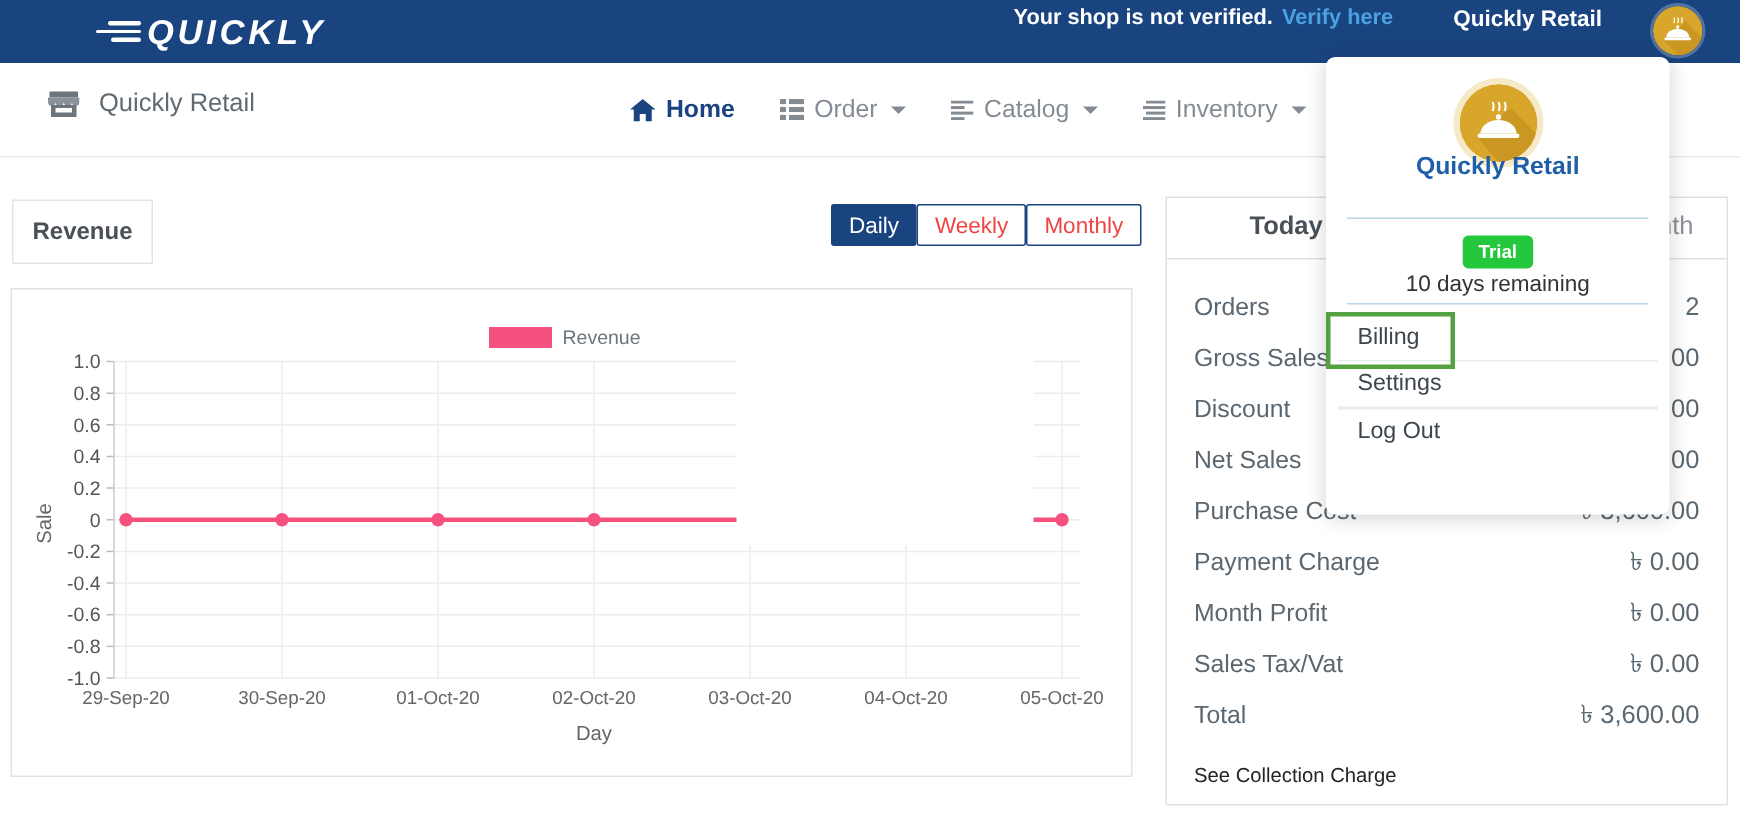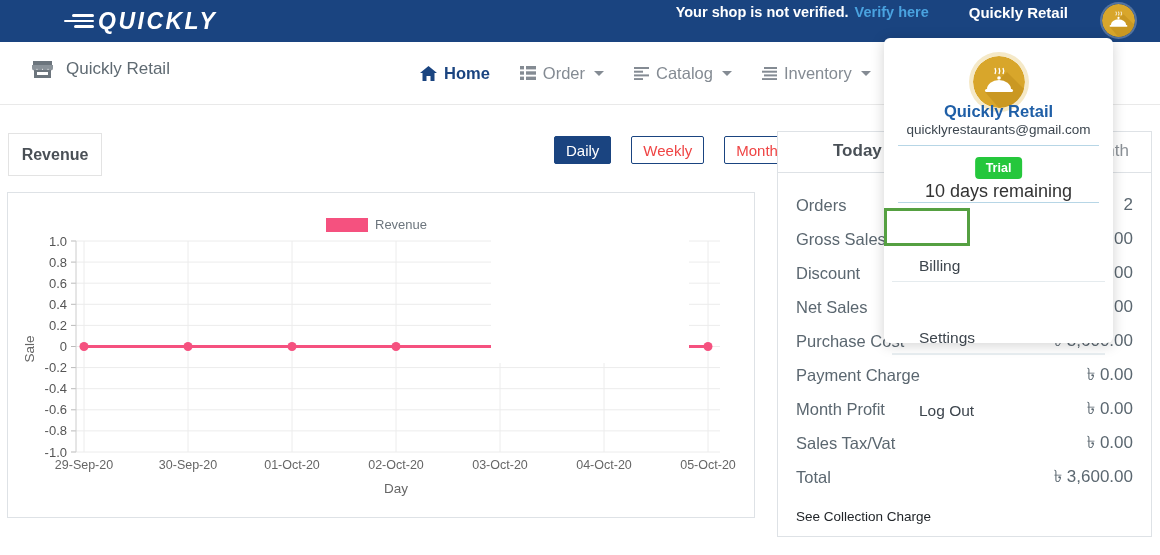--- a/index.html
+++ b/index.html
@@ -30,21 +30,21 @@
   .mitem{display:flex;align-items:center;gap:7px;color:#848b93;font-size:16.5px;cursor:pointer;white-space:nowrap;}
   .mitem.active{color:#1a4480;font-weight:bold;}
   .caret{width:0;height:0;border-left:5px solid transparent;border-right:5px solid transparent;border-top:5px solid #848b93;margin-left:2px;}
   .micon{display:inline-flex;align-items:center;}
 
   
   .tab-revenue{position:absolute;left:8px;top:133px;width:92px;height:41px;background:#fff;border:1px solid #e3e3e3;display:flex;align-items:center;justify-content:center;color:#4a5056;font-weight:bold;font-size:16px;cursor:pointer;z-index:2;}
   .tab-orders{position:absolute;left:104px;top:133px;width:98px;height:54px;background:#fff;border:1px solid #e3e3e3;display:flex;align-items:center;justify-content:center;text-align:center;color:#8b9197;font-size:16px;line-height:23px;cursor:pointer;}
 
   
-  .periods{position:absolute;left:554px;top:136px;display:flex;gap:20px;}
+  .periods{position:absolute;left:554px;top:136px;display:flex;gap:0;}
   .pbtn{height:28px;display:flex;align-items:center;justify-content:center;padding:0 11px;font-size:15px;border:1px solid #1a4480;background:#fff;color:#ef4444;cursor:pointer;border-radius:2px;box-sizing:border-box;}
   .pbtn.active{background:#1a4480;color:#fff;}
 
   
   .chart-card{position:absolute;left:7px;top:192px;width:748px;height:326px;background:#fff;border:1px solid #dee2e6;box-sizing:border-box;}
   .legend{position:absolute;left:318px;top:24px;display:flex;align-items:center;gap:7px;}
   .legend-swatch{width:42px;height:14px;background:#f5517f;}
   .legend-label{font-size:13px;color:#6c757d;}
   #chart-svg-container{position:absolute;left:0;top:0;width:746px;height:324px;}
 
@@ -59,24 +59,24 @@
   .srow .val{color:#5b6770;font-size:17px;}
   .sfooter{position:absolute;left:18px;bottom:12px;font-size:13.5px;color:#212529;cursor:pointer;}
 
   
   .dropdown{position:absolute;left:884px;top:38px;width:229px;height:305px;background:#fff;border-radius:6px;box-shadow:0 2px 14px rgba(0,0,0,.18);z-index:10;}
   .dd-avatar{position:absolute;left:50%;transform:translateX(-50%);top:18px;width:52px;height:52px;border-radius:50%;box-shadow:0 0 0 4px #f5e9c8;}
   .dd-name{position:absolute;top:64px;width:100%;text-align:center;color:#1f5fa7;font-weight:bold;font-size:16.5px;cursor:pointer;}
   .dd-email{position:absolute;top:84px;width:100%;text-align:center;color:#3c464f;font-size:13.5px;}
   .dd-div1{position:absolute;left:14px;right:14px;top:107px;border-top:1px solid #b7d6e6;}
   .dd-badge{position:absolute;top:119px;left:50%;transform:translateX(-50%);background:#25c73c;color:#fff;font-size:12.5px;font-weight:bold;padding:4px 11px;border-radius:4px;}
-  .dd-days{position:absolute;top:143px;width:100%;text-align:center;color:#333;font-size:18px;}
+  .dd-days{position:absolute;top:143px;width:100%;text-align:center;color:#333;font-size:15px;}
   .dd-div2{position:absolute;left:14px;right:14px;top:164px;border-top:1px solid #b7d6e6;}
   .dd-menu{position:absolute;left:0;right:0;top:172px;}
-  .dd-item{height:30px;line-height:30px;padding-left:35px;color:#3d454d;font-size:15.5px;cursor:pointer;margin-top:41px;}
+  .dd-item{height:30px;line-height:30px;padding-left:21px;color:#3d454d;font-size:15.5px;cursor:pointer;}
   .dd-sep{border-top:1px solid #e5ebee;margin:0 8px;}
 
   
   .annotation-box{position:absolute;left:884px;top:208px;width:86px;height:38px;border:3px solid #55a041;box-sizing:border-box;z-index:20;pointer-events:none;}
 </style>
 </head>
 <body>
 
 <div id="app">
 
@@ -314,21 +314,20 @@
   <div class="dropdown">
     <svg class="dd-avatar" viewBox="0 0 52 52">
       <circle cx="26" cy="26" r="26" fill="#d8a62b"></circle>
       <path d="M34 16 L52 34 A26 26 0 0 1 26 52 L12 36 Z" fill="#c2901c" opacity="0.6"></path>
       <path d="M14 33 a12 9 0 0 1 24 0 z" fill="#fff"></path>
       <rect x="12" y="33" width="28" height="3" rx="1.5" fill="#fff"></rect>
       <circle cx="26" cy="22" r="1.8" fill="#fff"></circle>
       <path d="M22 18 q1.5-3 0-6 M26 18 q1.5-3 0-6 M30 18 q1.5-3 0-6" stroke="#fff" stroke-width="1.4" fill="none"></path>
     </svg>
     <div class="dd-name">Quickly Retail</div>
-    <div class="dd-email">quicklyrestaurants@gmail.com</div>
     <div class="dd-div1"></div>
     <div class="dd-badge">Trial</div>
     <div class="dd-days">10 days remaining</div>
     <div class="dd-div2"></div>
     <div class="dd-menu">
       <div class="dd-item">Billing</div>
       <div class="dd-sep"></div>
       <div class="dd-item">Settings</div>
       <div class="dd-sep"></div>
       <div class="dd-sep"></div>

